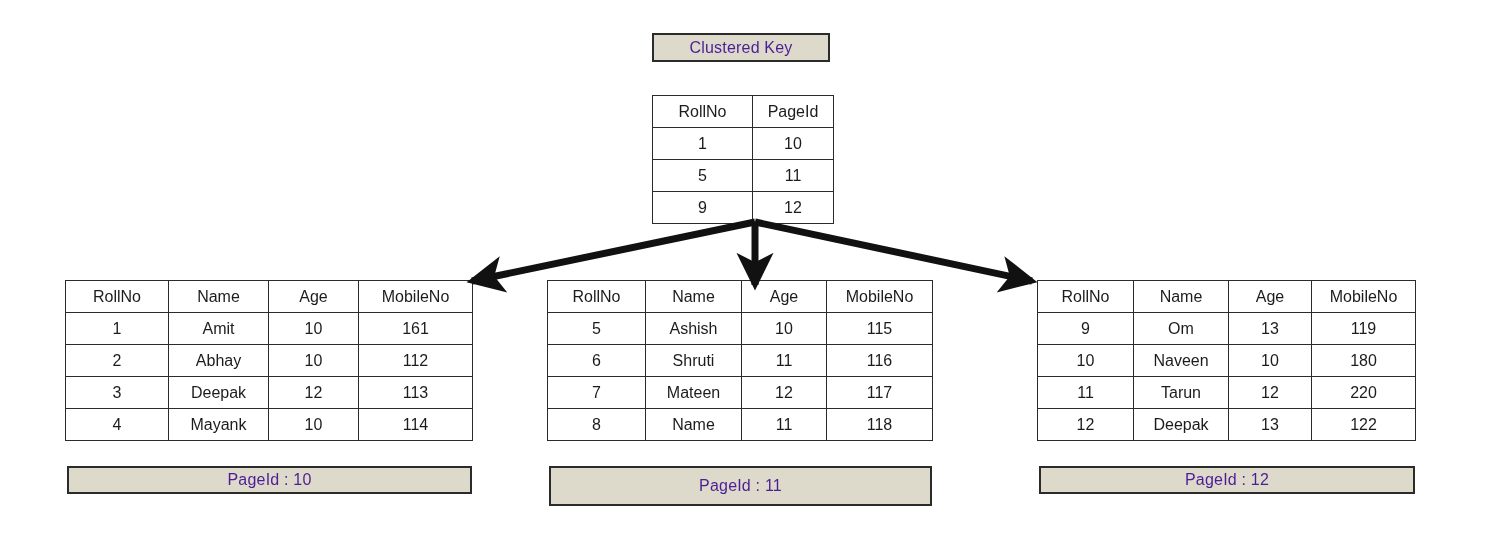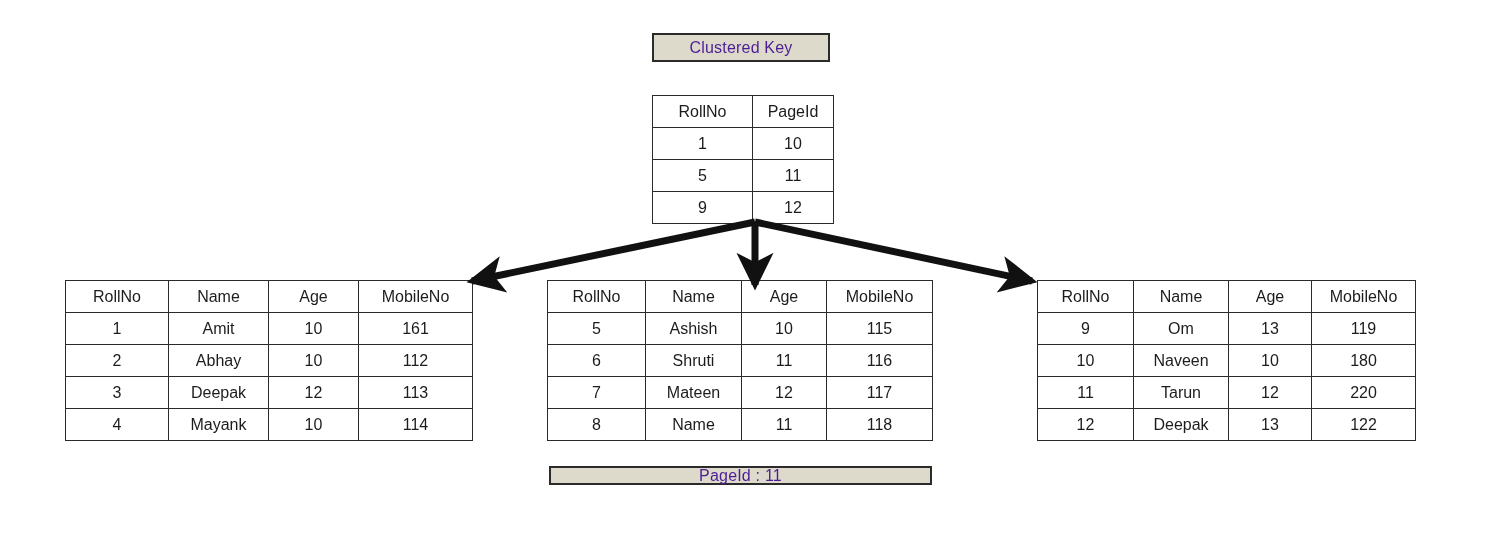--- a/index.html
+++ b/index.html
@@ -65,21 +65,21 @@
 
   
   .leaf-table { top: 280px; height: 157px; }
   .leaf-table td { height: 31px; line-height: 31px; }
   #leaf-table-0 { left: 65px;   width: 407px; }
   #leaf-table-1 { left: 547px;  width: 385px; }
   #leaf-table-2 { left: 1037px; width: 378px; }
 
   
   #footer-0 { left: 67px;   top: 466px; width: 405px; height: 28px; }
-  #footer-1 { left: 549px;  top: 466px; width: 383px; height: 19px; }
+  #footer-1 { left: 549px;  top: 466px; width: 383px; height: 40px; }
   #footer-2 { left: 1039px; top: 466px; width: 376px; height: 28px; }
 
   
   #title-banner { left: 652px; top: 33px; width: 178px; height: 29px; }
 
   
   #arrow-layer {
     position: absolute;
     left: 0;
     top: 0;
@@ -216,22 +216,28 @@
         </tr>
         <tr>
           <td>12</td>
           <td>Deepak</td>
           <td>13</td>
           <td>122</td>
         </tr>
       </tbody>
   </table>
 
+  <div id="footer-0" class="banner">
+    <span>PageId : 10</span>
+  </div>
   <div id="footer-1" class="banner">
     <span>PageId : 11</span>
+  </div>
+  <div id="footer-2" class="banner">
+    <span>PageId : 12</span>
   </div>
 
   <svg id="arrow-layer" viewBox="0 0 1502 536">
     <defs>
       <marker id="head" markerWidth="6" markerHeight="6" refX="4.6" refY="3" orient="auto" markerUnits="strokeWidth">
         <path d="M0,0.35 L5.4,3 L0,5.65 L1.35,3 Z" fill="#111111"></path>
       </marker>
     </defs>
     <g id="arrow-group">
         <line x1="755" y1="222" x2="472" y2="281" stroke="#111111" stroke-width="7" marker-end="url(#head)"></line>

